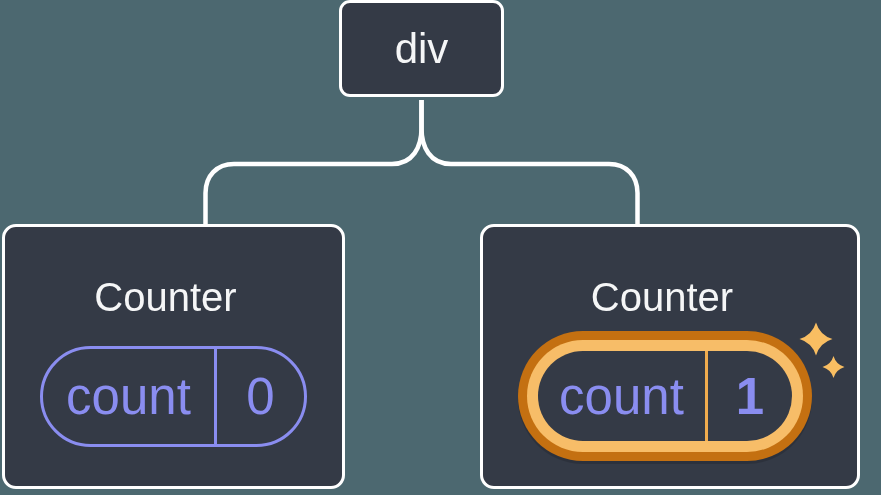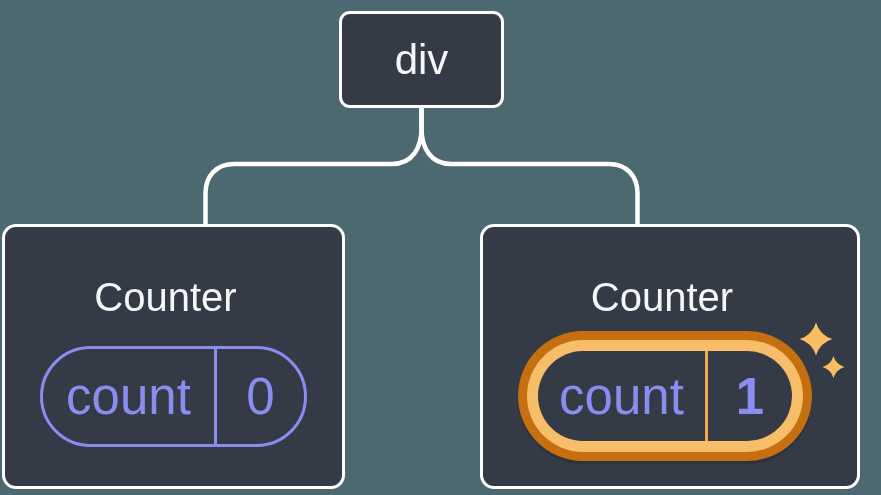--- a/index.html
+++ b/index.html
@@ -23,21 +23,21 @@
   #sparkle-svg   { z-index: 3; }
 
   .node, .card {
     position: absolute;
     background: #343A46;
     border: 3.5px solid #FFFFFF;
     box-sizing: border-box;
     z-index: 1;
   }
   .root-node {
-    left: 339px; top: 11px;
+    left: 339px; top: 0;
     width: 165px; height: 97px;
     border-radius: 11px;
     display: flex; align-items: center; justify-content: center;
   }
   .node-label {
     color: #F5F6F7;
     font-size: 42px;
     line-height: 1;
   }
   .card { border-radius: 14px; }

